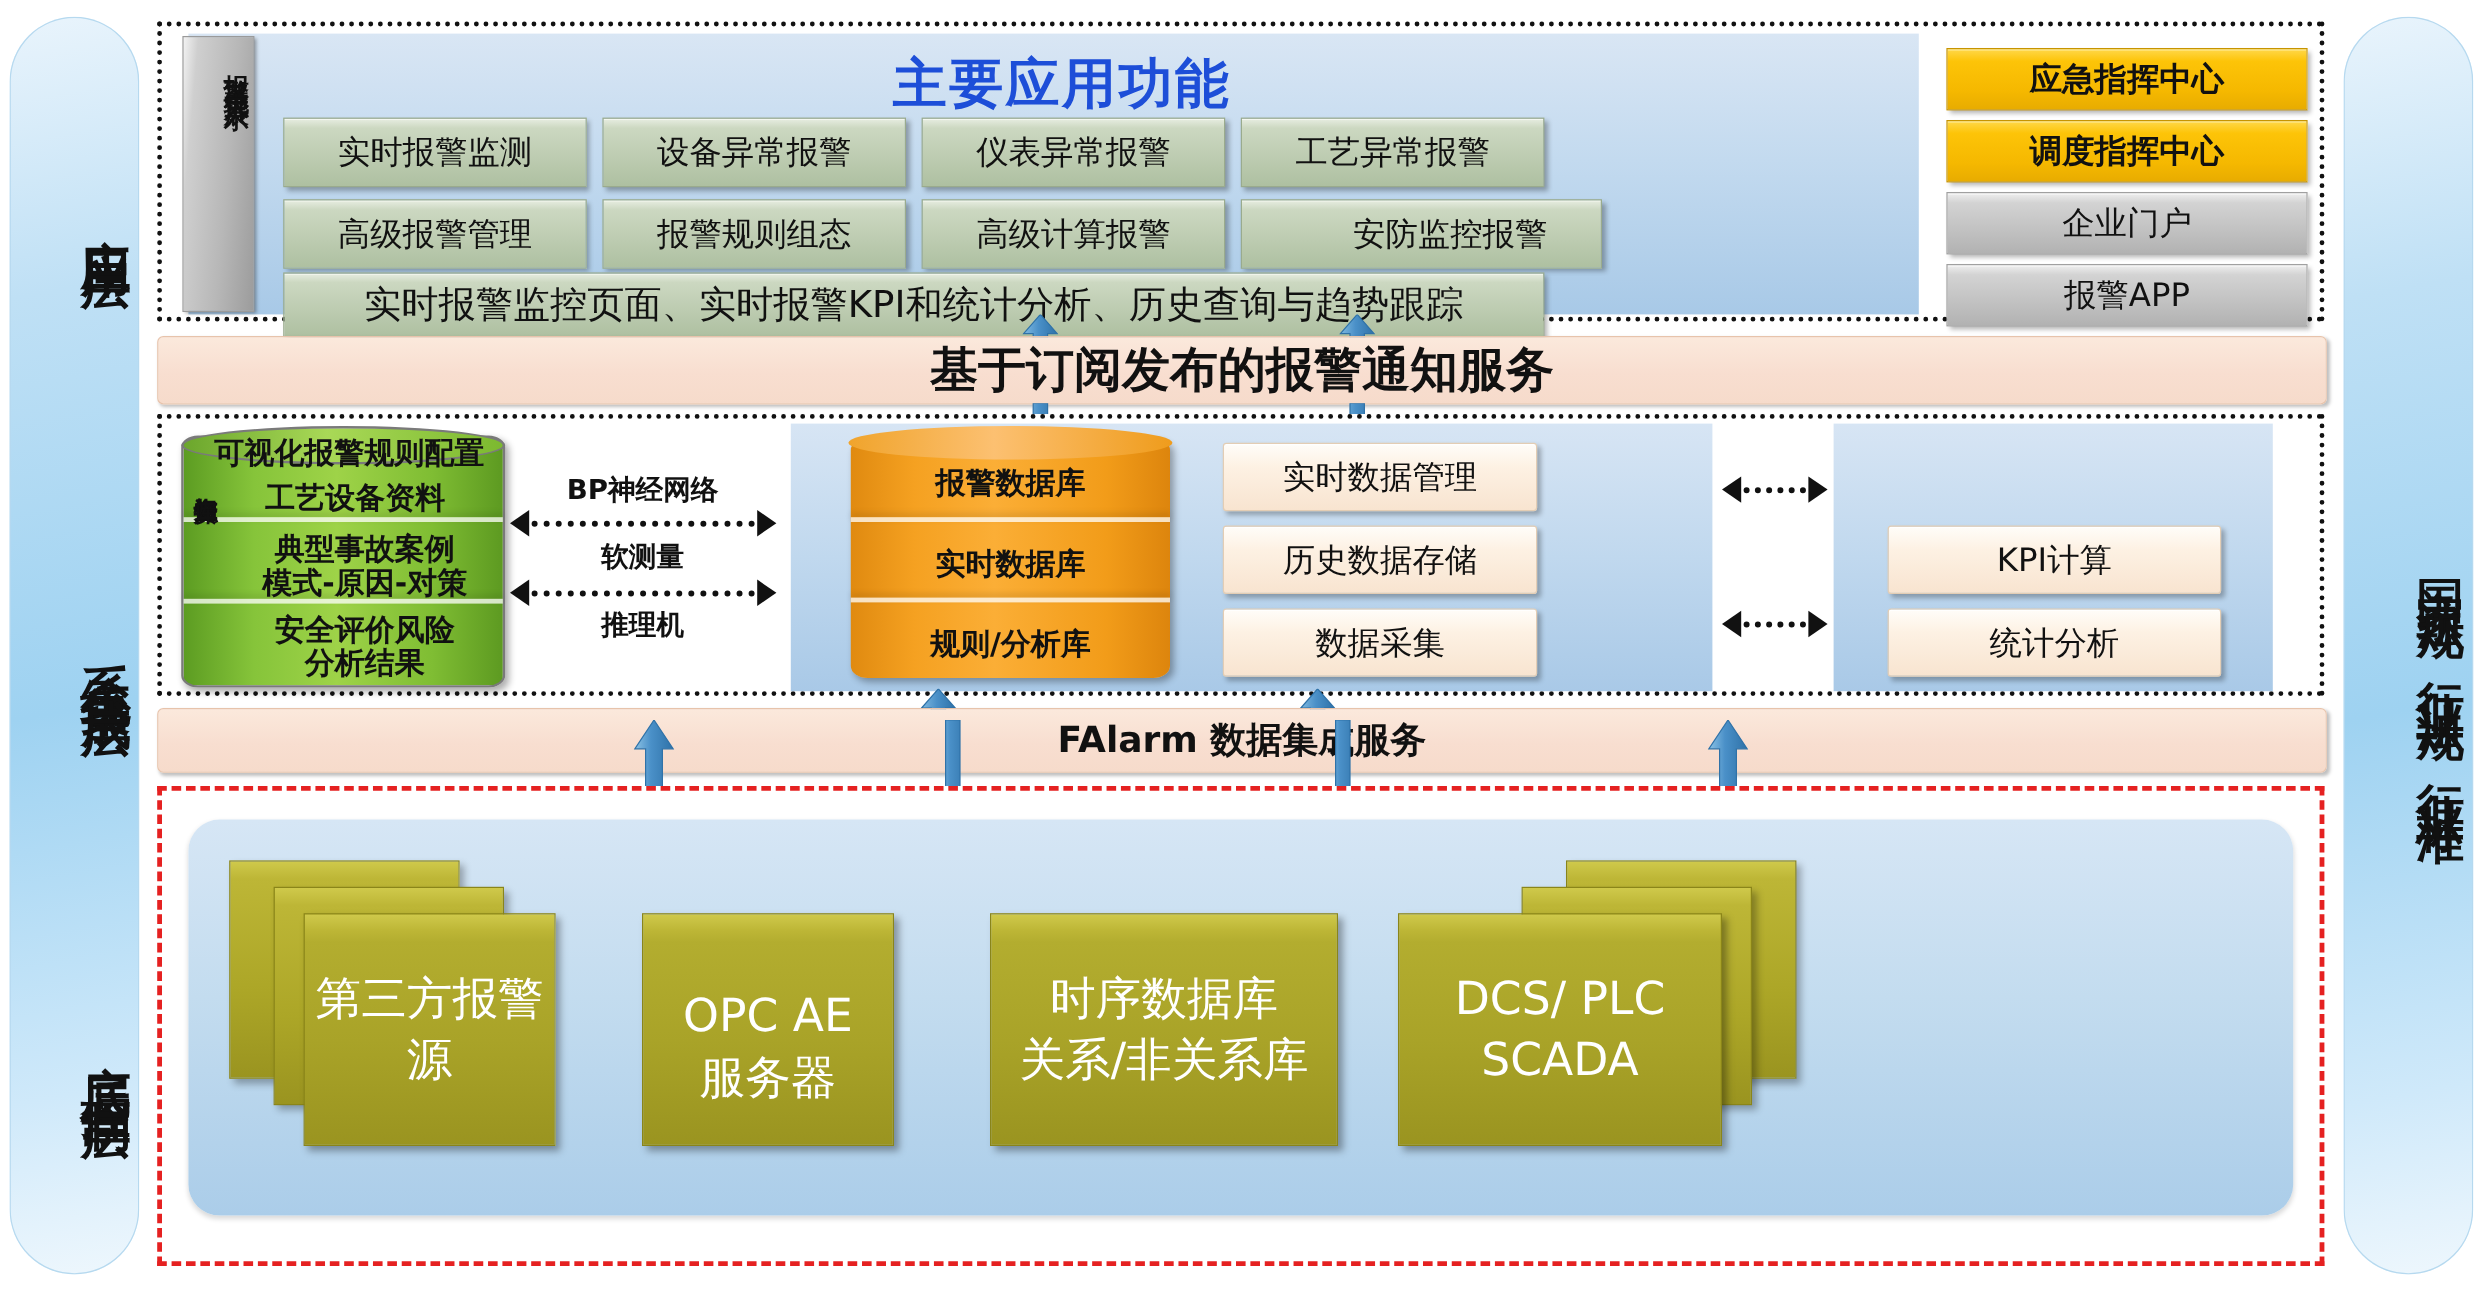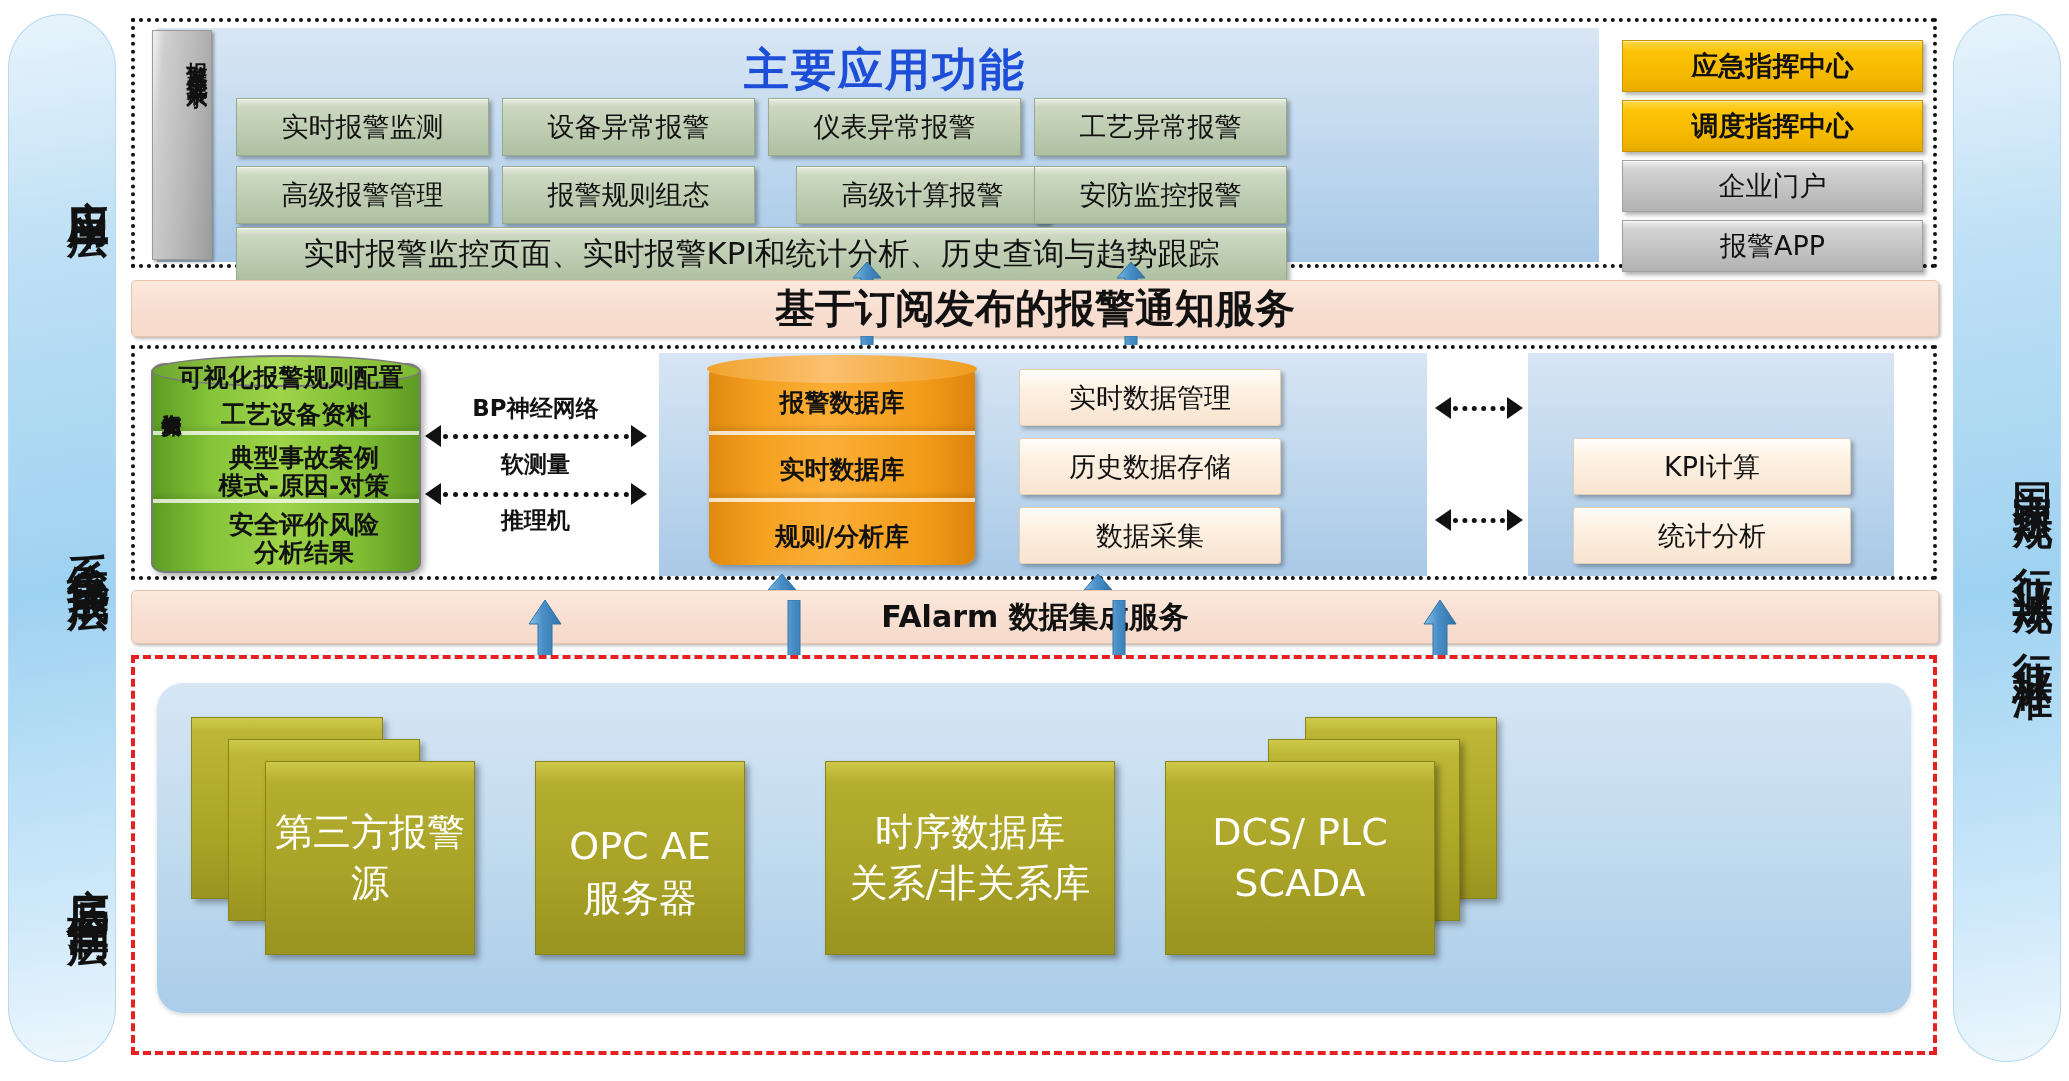--- a/index.html
+++ b/index.html
@@ -223,22 +223,22 @@
 
   <div class="l1-title">主要应用功能</div>
 
   <div class="gbtn" style="left:101px;top:76px;width:251px;">实时报警监测</div>
   <div class="gbtn" style="left:367px;top:76px;width:251px;">设备异常报警</div>
   <div class="gbtn" style="left:633px;top:76px;width:251px;">仪表异常报警</div>
   <div class="gbtn" style="left:899px;top:76px;width:251px;">工艺异常报警</div>
 
   <div class="gbtn" style="left:101px;top:144px;width:251px;">高级报警管理</div>
   <div class="gbtn" style="left:367px;top:144px;width:251px;">报警规则组态</div>
-  <div class="gbtn" style="left:633px;top:144px;width:251px;margin-left:28px;">高级计算报警</div>
-  <div class="gbtn" style="left:899px;top:144px;width:251px;">安防监控报警</div>
+  <div class="gbtn" style="left:633px;top:144px;width:251px;">高级计算报警</div>
+  <div class="gbtn" style="left:899px;top:144px;width:251px;padding-left:48px;">安防监控报警</div>
 
   <div class="gbtn" style="left:101px;top:205px;width:1049px;height:52px;font-size:31px;">实时报警监控页面、实时报警KPI和统计分析、历史查询与趋势跟踪</div>
 
   <div class="ybtn" style="left:1487px;top:18px;width:299px;">应急指挥中心</div>
   <div class="ybtn" style="left:1487px;top:78px;width:299px;">调度指挥中心</div>
   <div class="sbtn" style="left:1487px;top:138px;width:299px;">企业门户</div>
   <div class="sbtn" style="left:1487px;top:198px;width:299px;">报警APP</div>
 </div>
 
 <div class="barrow" style="left:852px;top:262px;">
@@ -370,21 +370,21 @@
   <svg width="34" height="152" viewBox="0 0 34 152">
     <polygon points="17,0 33,24 24,24 24,128 33,128 17,152 1,128 10,128 10,24 1,24" fill="url(#bg2)" stroke="#2f72a8" stroke-width="1"></polygon>
   </svg>
 </div>
 
 <div class="layer3">
   <div class="l3-inner"></div>
 
   <div class="olive-ghost" style="left:56px;top:58px;width:190px;height:180px;"></div>
   <div class="olive-ghost" style="left:93px;top:80px;width:190px;height:180px;"></div>
-  <div class="olive" style="left:130px;top:102px;width:208px;height:192px;">
+  <div class="olive" style="left:118px;top:102px;width:208px;height:192px;">
     <span>第三方报警源</span>
   </div>
 
   <div class="olive" style="left:400px;top:102px;width:208px;height:192px;white-space:pre-line;">
     <span style="white-space:pre-line;margin-top:29px;">OPC AE
 服务器</span>
   </div>
 
   <div class="olive" style="left:690px;top:102px;width:288px;height:192px;">
     <span style="white-space:pre-line;">时序数据库

